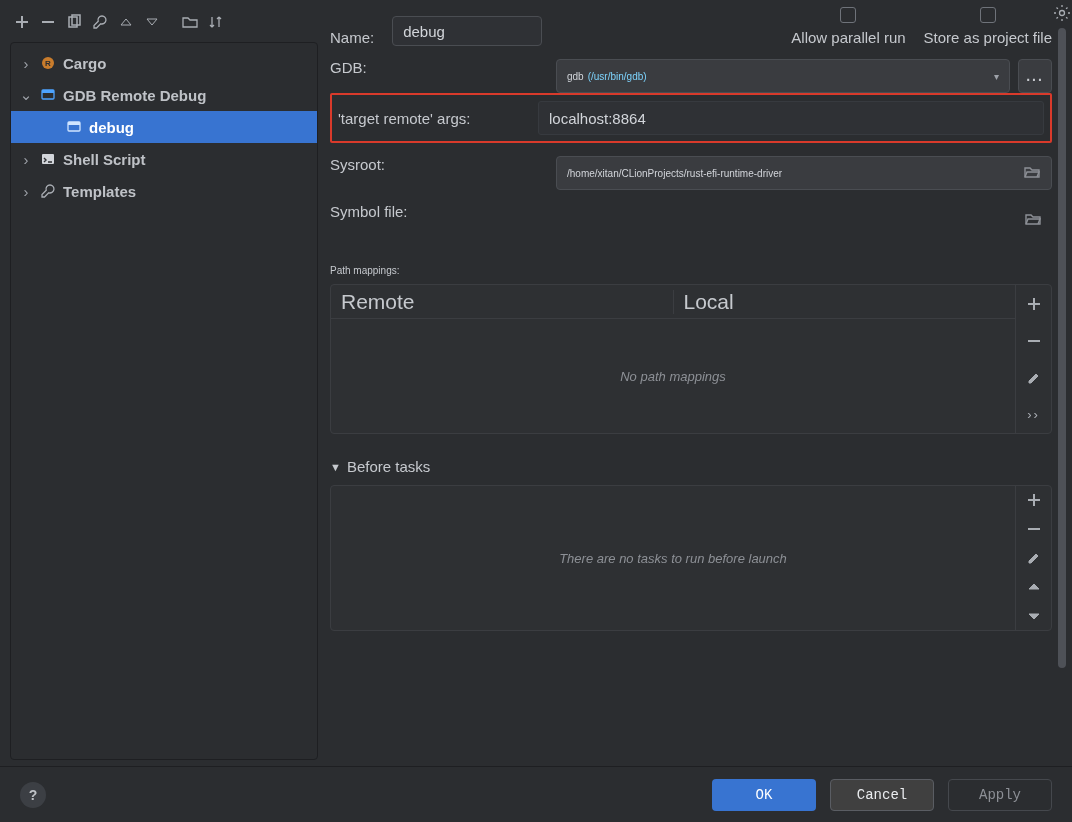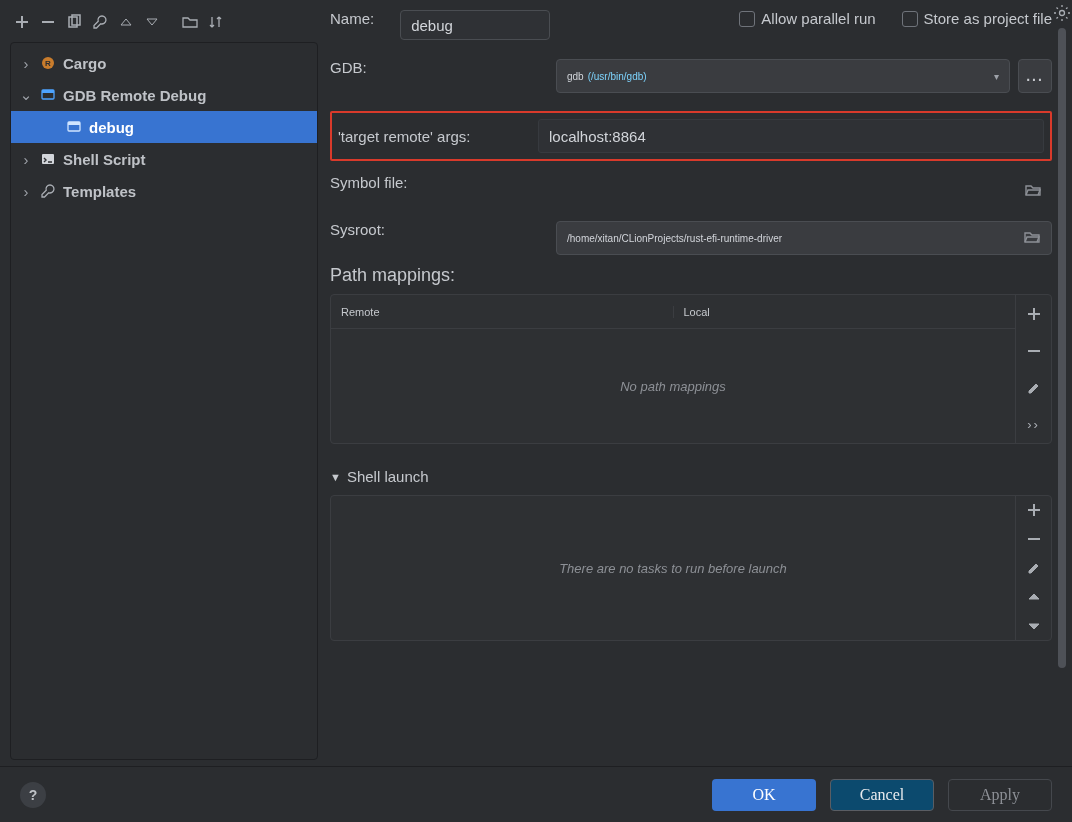--- a/index.html
+++ b/index.html
@@ -97,40 +97,41 @@
     position: relative;
   }
   .right-gutter .thumb {
     position: absolute; top: 0; width: 8px; height: 640px;
     background: #4e5157; border-radius: 4px;
   }
 
   
   .top-row {
     display: flex;
-    align-items: flex-start;
-    gap: 26px;
+    align-items: flex-end;
+    gap: 18px;
     height: 36px;
   }
   .flabel { color: #c6c9ce; font-size: 15px; }
   input.text {
     background: #2f3135;
     border: 1px solid #4a4d52;
     border-radius: 4px;
     color: #d2d5da;
     height: 30px;
     padding: 0 10px;
     font-size: 15px;
     font-family: inherit;
   }
   .checkbox {
     display: flex; align-items: center; gap: 6px;
     color: #c6c9ce;
     cursor: pointer;
     font-size: 15px;
+    flex-direction: column;
   }
   .checkbox .box {
     width: 16px; height: 16px; border: 1.5px solid #6f737a; border-radius: 3px;
     display: inline-block;
   }
 
   
   .field-row {
     display: flex;
     align-items: flex-start;
@@ -161,41 +162,40 @@
     display: flex; align-items: center; justify-content: center;
     color: #c6c9ce; font-weight: 700; letter-spacing: 2px;
     cursor: pointer;
   }
   .browse-icon { color: #8d9096; cursor: pointer; margin-left: 8px; }
   .browse-icon svg { width: 18px; height: 18px; }
 
   .highlight-row {
     border: 2px solid #d93a2b;
     border-radius: 2px;
-    margin-top: 18px;
     padding: 6px 6px 6px 2px;
     display: flex;
     align-items: center;
     gap: 8px;
   }
   .highlight-row .flabel { width: 196px; flex: 0 0 196px; padding-left: 4px; }
   .highlight-row .rinput {
     flex: 1;
     background: #2f3135;
     border: 1px solid #373a3f;
     border-radius: 3px;
     height: 34px;
     color: #d2d5da;
     padding: 0 10px;
     font-size: 15px;
     font-family: inherit;
   }
 
   
-  .section-label { margin-top: 10px; color: #c6c9ce; font-size: 18px; }
+  .section-label { margin-top: 28px; color: #c6c9ce; font-size: 10px; }
   .panel {
     margin-top: 8px;
     border: 1px solid #3b3d41;
     border-radius: 4px;
     background: #2e3033;
     display: flex;
     position: relative;
   }
   .panel .body {
     flex: 1;
@@ -215,21 +215,21 @@
     color: #a9adb3;
   }
   .panel .side .sbtn svg { width: 14px; height: 14px; stroke: #a9adb3; fill: #a9adb3; }
   .table-head {
     display: flex;
     height: 34px;
     border-bottom: 1px solid #3b3d41;
     align-items: center;
   }
   .table-head .col {
-    flex: 1; padding-left: 10px; color: #c6c9ce; font-size: 11px;
+    flex: 1; padding-left: 10px; color: #c6c9ce; font-size: 21px;
   }
   .table-head .col:first-child { border-right: 1px solid #3b3d41; }
   .empty {
     flex: 1;
     display: flex; align-items: center; justify-content: center;
     color: #8d9096;
     font-size: 13px;
     font-style: italic;
   }
 
@@ -254,28 +254,28 @@
   .footer .help {
     width: 26px; height: 26px; border-radius: 50%;
     background: #3c3f44; color: #bfc2c7;
     display: flex; align-items: center; justify-content: center;
     font-weight: 700; cursor: pointer;
   }
   .footer .spacer { flex: 1; }
   .footer button {
     min-width: 104px; height: 32px;
     border-radius: 4px;
-    font-family: Liberation Serif, serif; font-size: 16px;
+    font-family: Liberation Mono, monospace; font-size: 14px;
     cursor: pointer;
   }
   .footer button.primary {
     background: #3874d1; color: #fff; border: none;
   }
   .footer button.secondary {
-    background: #0c4a6e; color: #eaecef; border: 1px solid #5a5d63;
+    background: #404040; color: #eaecef; border: 1px solid #5a5d63;
   }
   .footer button.ghost {
     background: transparent; color: #8d9096; border: 1px solid #45484d;
   }
 </style>
 </head>
 <body>
 
 <div class="content">
 
@@ -404,47 +404,47 @@
           <div class="small-btn">...</div>
         </div>
       </div>
 
       <div class="highlight-row">
         <span class="flabel">'target remote' args:</span>
         <input class="rinput" value="localhost:8864" style="">
       </div>
 
       <div class="field-row">
+        <span class="flabel">Sysroot:</span>
+        <div class="control">
+          <div class="textfield">
+            <span style="overflow:hidden;text-overflow:ellipsis;white-space:nowrap">/home/xitan/CLionProjects/rust-efi-runtime-driver</span>
+            <span style="flex:1"></span>
+            <span class="browse-icon"><svg viewBox="0 0 18 18" fill="none" stroke="#8d9096" stroke-width="1.4">
+                  <path d="M2 5h5l2 2h7v7H2z"></path>
+                  <path d="M2 14l2-5h12l-2 5"></path>
+                </svg></span>
+          </div>
+        </div>
+      </div>
+
+      <div class="field-row">
         <span class="flabel">Symbol file:</span>
         <div class="control">
           <div class="textfield flat" style="border-bottom:1px solid transparent">
             <span></span>
             <span style="flex:1"></span>
             <span class="browse-icon"><svg viewBox="0 0 18 18" fill="none" stroke="#8d9096" stroke-width="1.4">
                   <path d="M2 5h5l2 2h7v7H2z"></path>
                   <path d="M2 14l2-5h12l-2 5"></path>
                 </svg></span>
           </div>
         </div>
       </div>
 
-      <div class="field-row">
-        <span class="flabel">Sysroot:</span>
-        <div class="control">
-          <div class="textfield">
-            <span style="overflow:hidden;text-overflow:ellipsis;white-space:nowrap">/home/xitan/CLionProjects/rust-efi-runtime-driver</span>
-            <span style="flex:1"></span>
-            <span class="browse-icon"><svg viewBox="0 0 18 18" fill="none" stroke="#8d9096" stroke-width="1.4">
-                  <path d="M2 5h5l2 2h7v7H2z"></path>
-                  <path d="M2 14l2-5h12l-2 5"></path>
-                </svg></span>
-          </div>
-        </div>
-      </div>
-
       <div class="section-label">Path mappings:</div>
       <div class="panel" style="height:150px">
         <div class="body">
           <div class="table-head">
             <div class="col">Remote</div>
             <div class="col">Local</div>
           </div>
           <div class="empty">No path mappings</div>
         </div>
         <div class="side">
@@ -462,21 +462,21 @@
               <svg viewBox="0 0 14 14" fill="#a9adb3">
                 <path d="M2 10l7-7 2 2-7 7H2z"></path>
               </svg>
             </div>
           <div class="sbtn" style="margin-top:auto;font-size:13px;letter-spacing:2px">››</div>
         </div>
       </div>
 
       <div class="before-launch-head">
         <span class="tri">▼</span>
-        <span>Shell launch</span>
+        <span>Before tasks</span>
       </div>
       <div class="panel" style="height:146px;margin-top:10px">
         <div class="body">
           <div class="empty">There are no tasks to run before launch</div>
         </div>
         <div class="side">
           <div class="sbtn">
               <svg viewBox="0 0 14 14">
                 <path d="M7 1v12M1 7h12" stroke-width="2" fill="none"></path>
               </svg>

